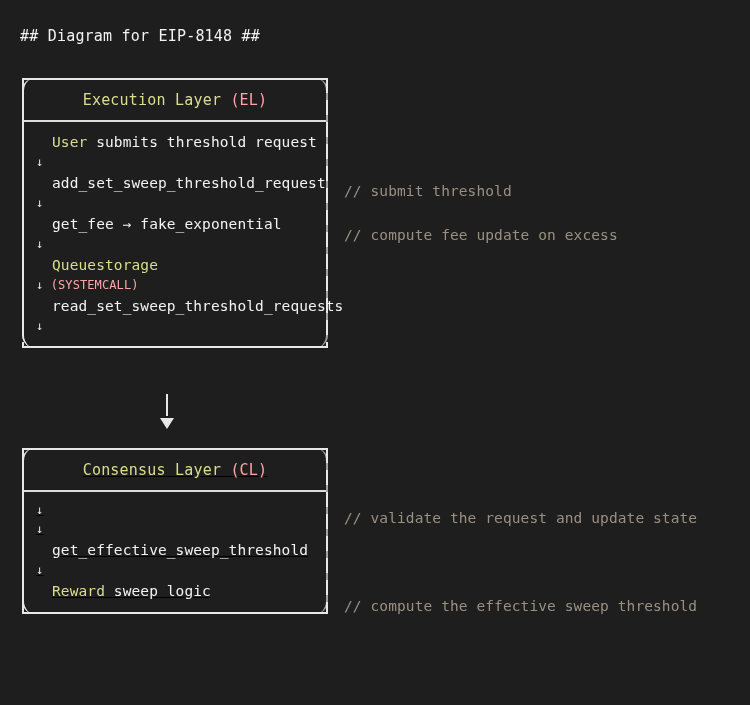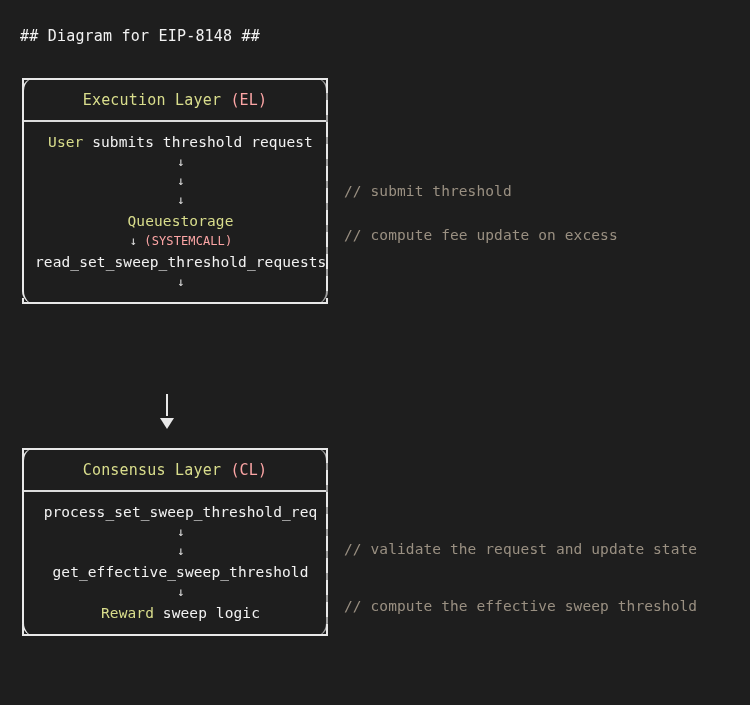--- a/index.html
+++ b/index.html
@@ -13,21 +13,20 @@
     background: #1e1e1e;
     font-family: "DejaVu Sans Mono", "Liberation Mono", monospace;
     overflow: hidden;
     -webkit-font-smoothing: antialiased;
   }
 
   #page {
     position: relative;
     width: 750px;
     height: 552px;
-    text-align: center;
   }
 
   
   .doc-title {
     position: absolute;
     left: 20px;
     top: 26px;
     font-size: 15px;
     line-height: 20px;
     color: #f2f2f2;
@@ -83,21 +82,21 @@
 
   .box-body {
     padding: 9px 0 10px 0;
   }
 
   .row {
     font-size: 14.5px;
     line-height: 22px;
     color: #f2f2f2;
     white-space: pre;
-    padding-left: 11px;
+    padding-left: 28px;
     letter-spacing: 0.1px;
   }
   .row.arrow {
     font-size: 12px;
     line-height: 19px;
     color: #e3e3e3;
     padding-left: 12px;
   }
 
   .kw      { color: #d9dd8c; }
@@ -152,60 +151,61 @@
 
     <div class="box-header">
       <span class="kw">Execution Layer</span><span class="plain"> </span><span class="accent">(EL)</span>
     </div>
 
     <div class="box-rule inner"></div>
 
     <div class="box-body" id="el-rows">
         <div class="row"><span class="kw">User</span><span class="plain"> submits threshold request</span></div>
         <div class="row arrow"><span>↓</span></div>
-        <div class="row arrow"><span>↓</span></div>
+        <div class="row"><span class="plain">add_set_sweep_threshold_request</span></div>
+        <div class="row arrow"><span>↓</span></div>
+        <div class="row"><span class="plain">get_fee → fake_exponential</span></div>
         <div class="row arrow"><span>↓</span></div>
         <div class="row"><span class="kw">Queuestorage</span></div>
         <div class="row arrow"><span>↓</span><span class="accent"> (SYSTEMCALL)</span></div>
         <div class="row"><span class="plain">read_set_sweep_threshold_requests</span></div>
         <div class="row arrow"><span>↓</span></div>
       </div>
 
     <div class="box-rule"></div>
   </div>
 
   <div class="connector" style="top:394px;">
     <div class="stem"></div>
     <div class="head"></div>
   </div>
 
-  <div class="ascii-box" id="cl-box" style="top:448px;">
+  <div class="ascii-box" id="cl-box" style="top:448px;text-decoration:underline;">
     <div class="edge left"></div>
     <div class="edge right"></div>
 
     <div class="box-rule"></div>
 
     <div class="box-header">
       <span class="kw">Consensus Layer</span><span class="plain"> </span><span class="accent">(CL)</span>
     </div>
 
     <div class="box-rule inner"></div>
 
     <div class="box-body" id="cl-rows">
-        <div class="row"><span class="plain">process_set_sweep_threshold_req</span></div>
         <div class="row arrow"><span>↓</span></div>
         <div class="row arrow"><span>↓</span></div>
         <div class="row"><span class="plain">get_effective_sweep_threshold</span></div>
         <div class="row arrow"><span>↓</span></div>
         <div class="row"><span class="kw">Reward</span><span class="plain"> sweep logic</span></div>
       </div>
 
     <div class="box-rule"></div>
   </div>
 
   <div id="comments-layer">
       <div class="comment" style="top: 180px;">// submit threshold</div>
       <div class="comment" style="top: 224px;">// compute fee update on excess</div>
-      <div class="comment" style="top: 507px; margin-top: 31px;">// validate the request and update state</div>
+      <div class="comment" style="top: 507px;">// validate the request and update state</div>
       <div class="comment" style="top: 595px;">// compute the effective sweep threshold</div>
     </div>
 
 </div>
 
 </body></html>

